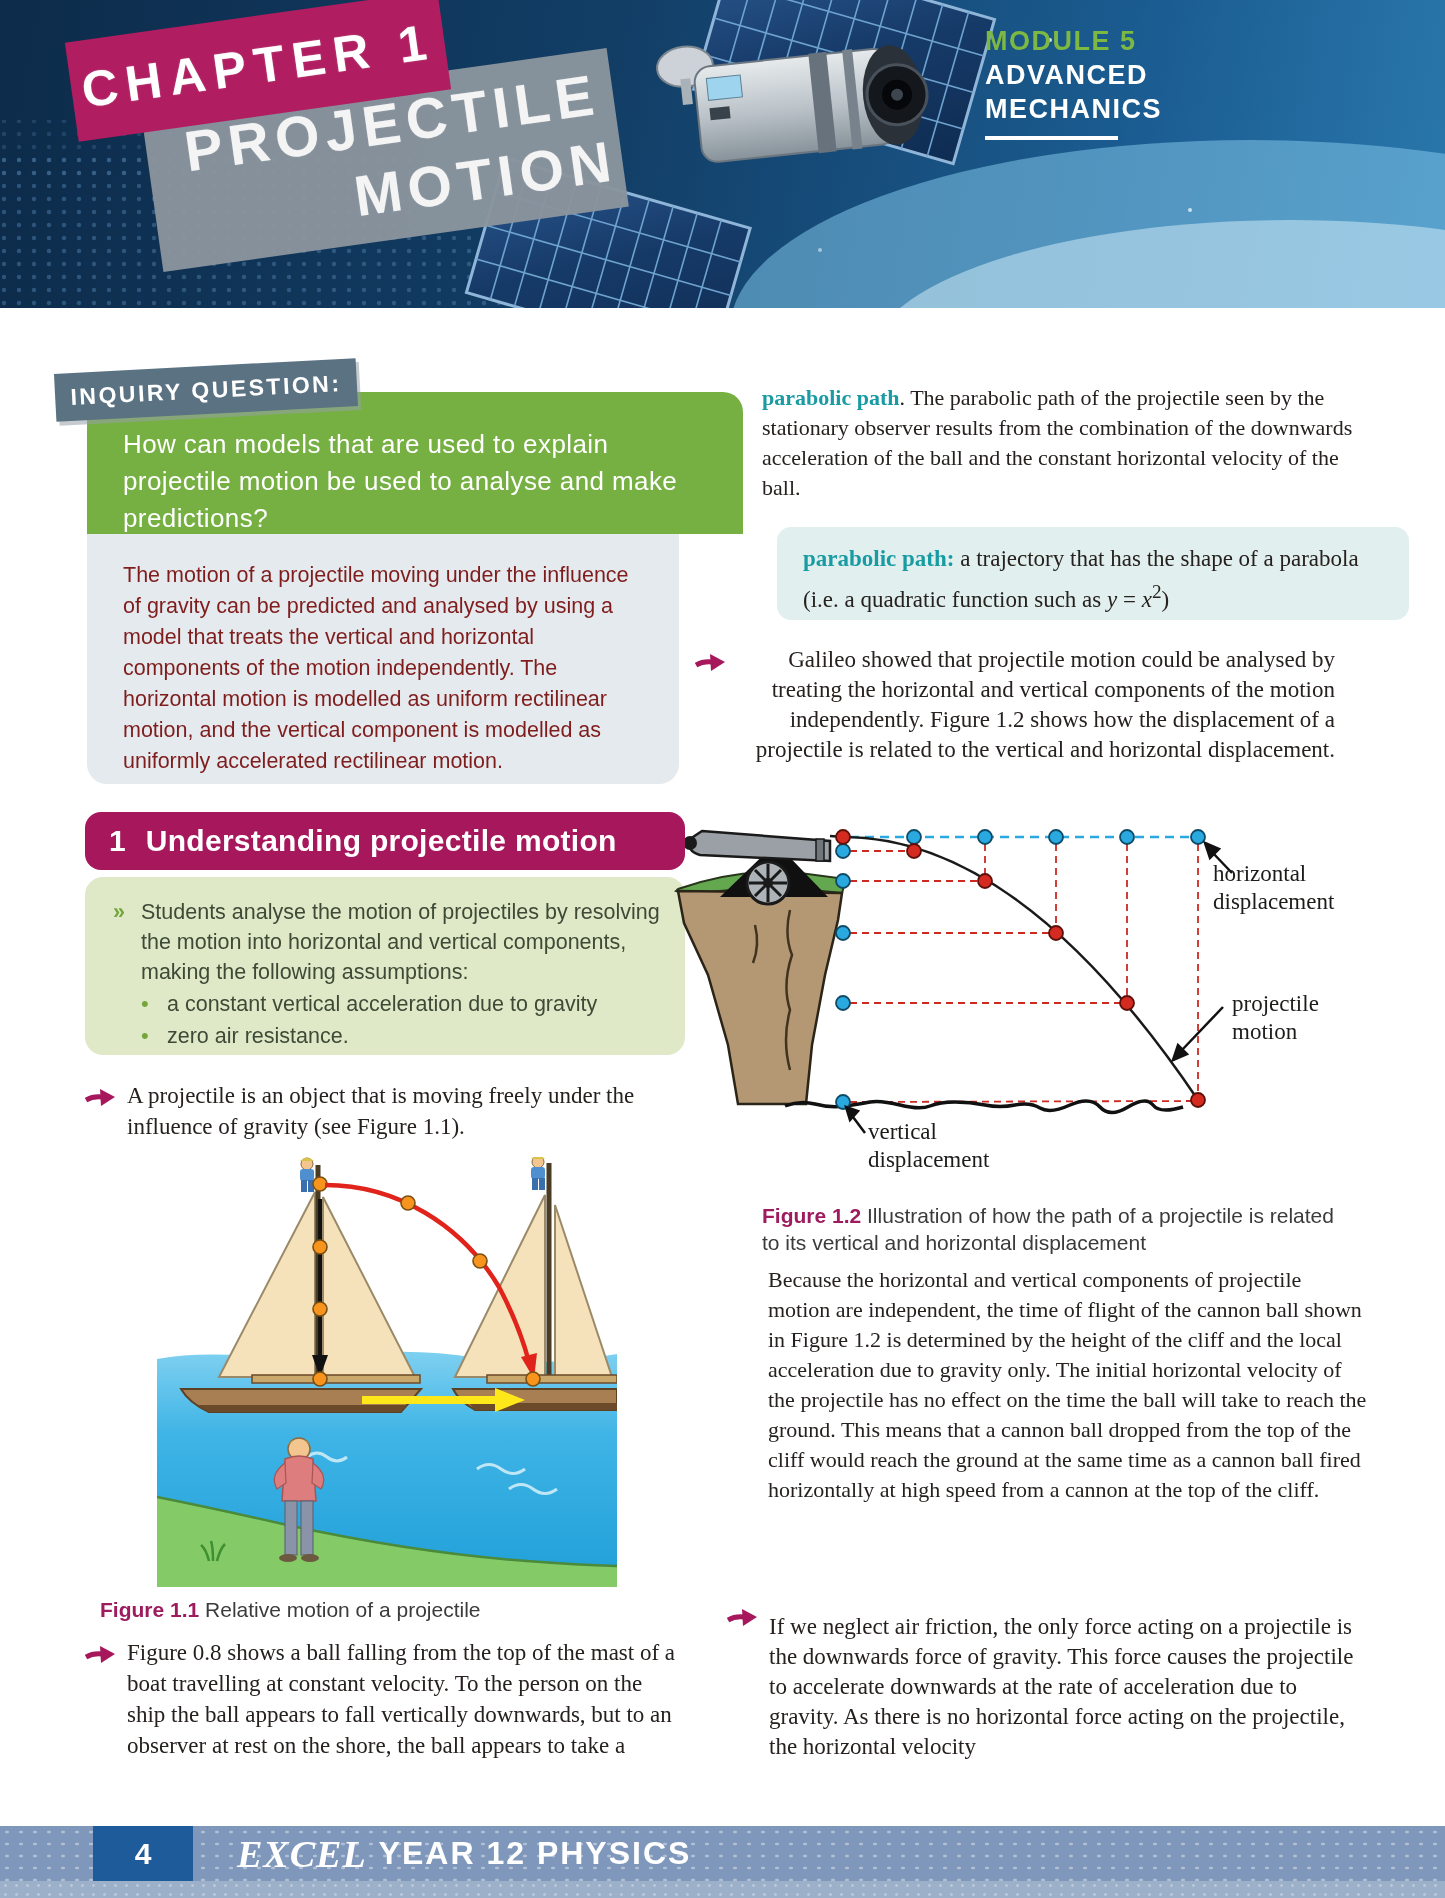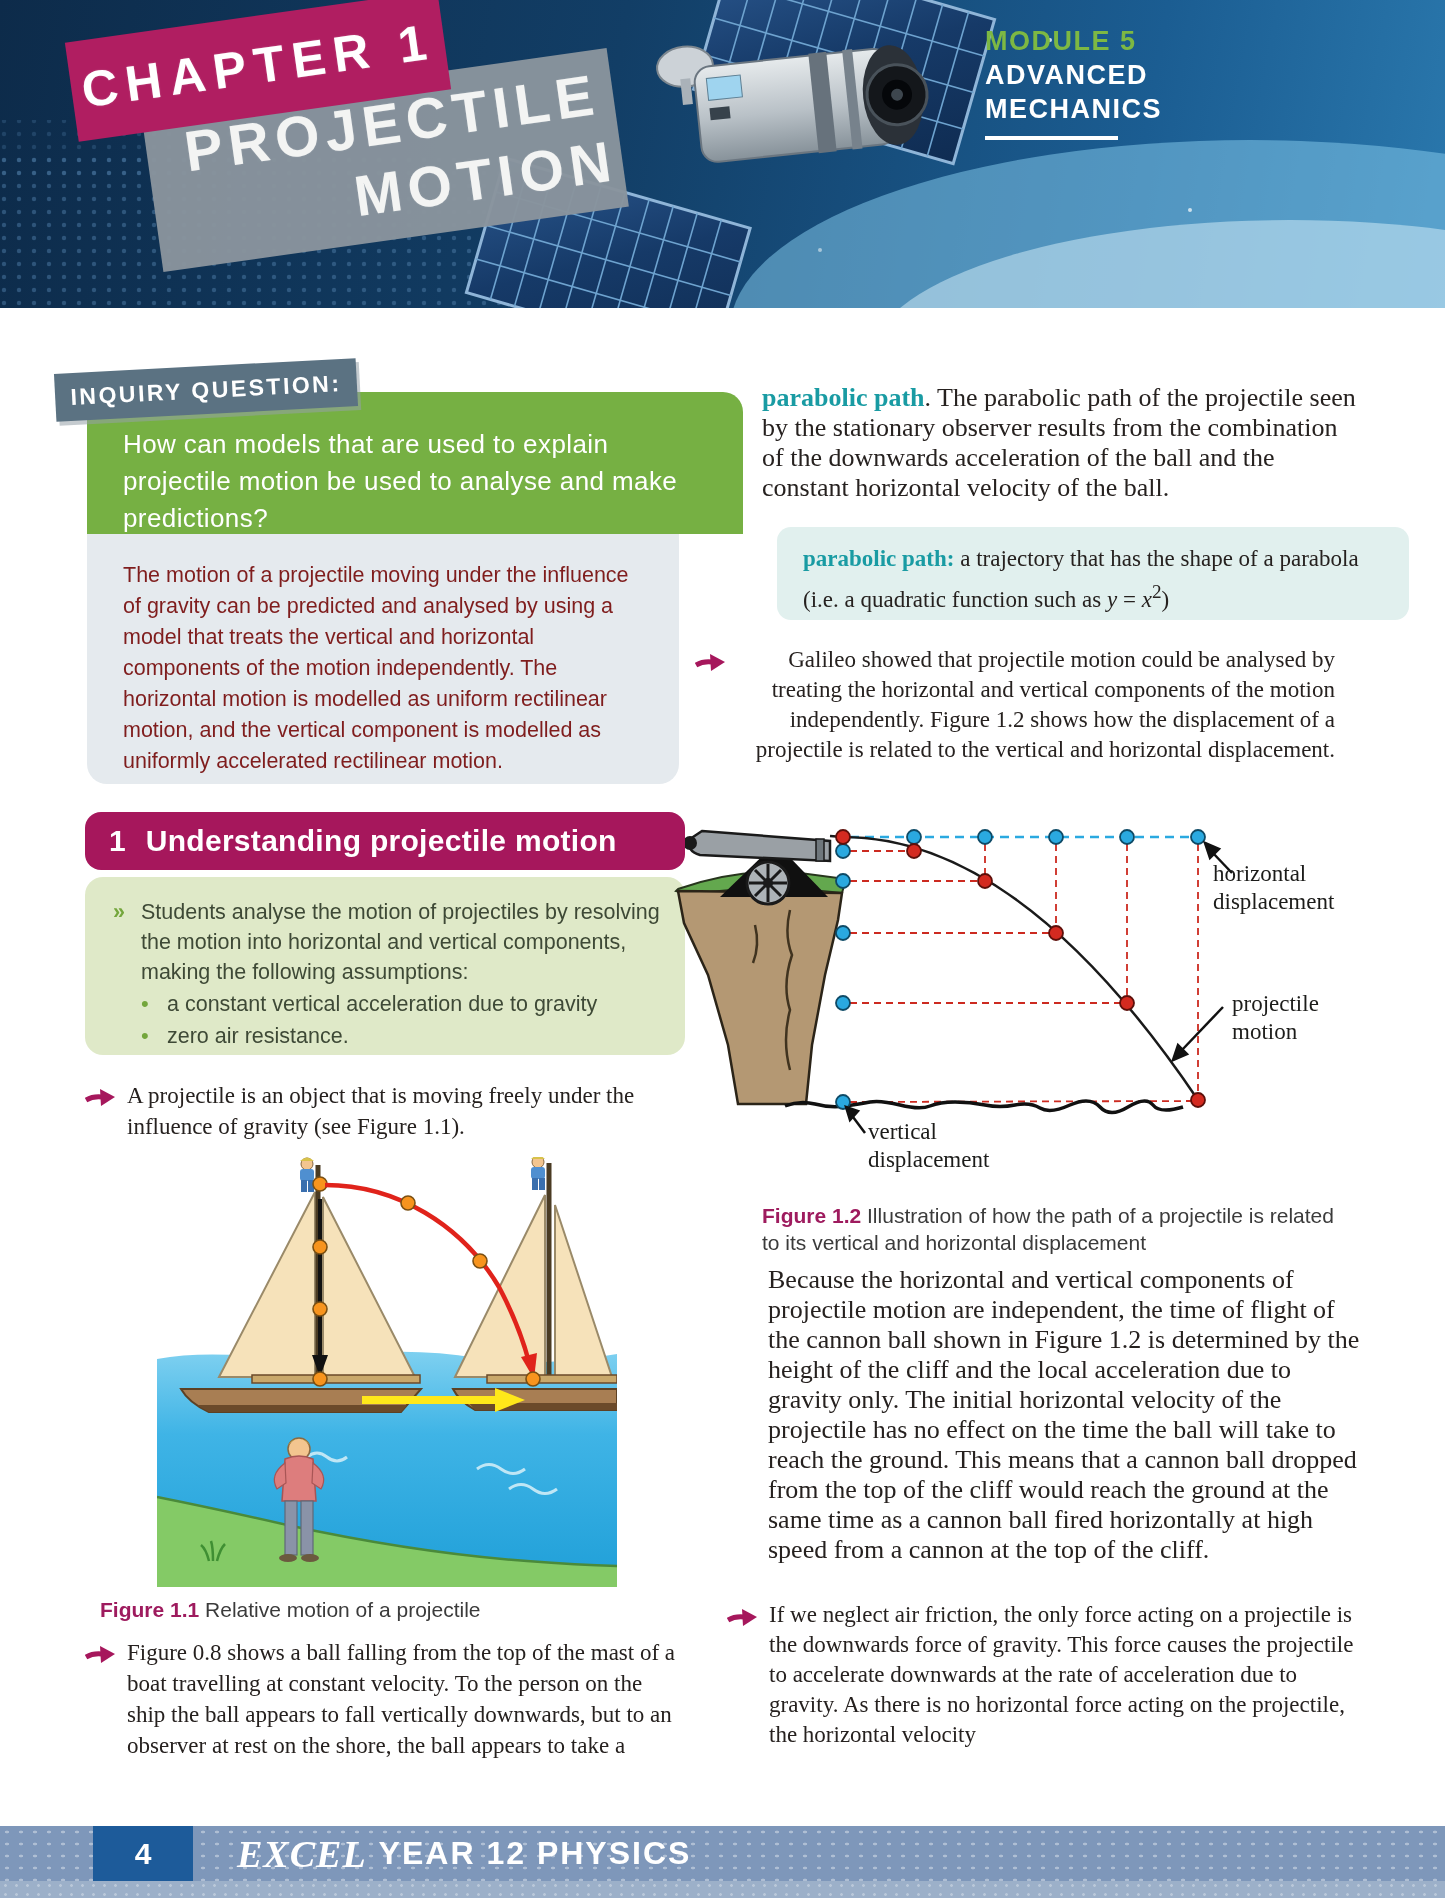--- a/index.html
+++ b/index.html
@@ -47,21 +47,21 @@
        box-sizing:border-box;padding:20px 20px 0 28px;color:#3e4936;font-size:21.5px;line-height:30px;}
   .syl-row{display:flex;}
   .syl-chevron{color:#74a63c;font-weight:700;width:28px;flex:none;}
   .syl-bullet-row{display:flex;margin-left:28px;margin-top:2px;}
   .syl-dot{color:#74a63c;width:26px;flex:none;font-size:22px;}
 
   
   .point{display:flex;}
   .point-icon{flex:none;margin-top:7px;margin-right:12px;}
   .point-text{font-family:"Liberation Serif",serif;font-size:23px;line-height:31px;color:#26211f;}
-  .rcol-p{font-family:"Liberation Serif",serif;font-size:26px;line-height:30px;color:#26211f;}
+  .rcol-p{font-family:"Liberation Serif",serif;font-size:22px;line-height:30px;color:#26211f;}
 
   .caption{font-size:21px;line-height:27px;color:#3b3b3b;}
   .caption .cap-label{color:#9e1b5e;font-weight:700;}
 
   .defn-box{left:730px;top:527px;width:632px;height:93px;background:#e1f0ee;border-radius:14px;
        box-sizing:border-box;padding:15px 24px 0 26px;
        font-family:"Liberation Serif",serif;font-size:23px;line-height:33px;color:#26211f;margin-left:47px;}
   .defn-term{color:#199ba3;font-weight:700;}
   .teal-bold{color:#199ba3;font-weight:700;}
   .ital{font-style:italic;}
@@ -432,21 +432,21 @@
 
   <div class="abs rcol-p" style="left:768px;top:1265px;width:600px;">Because the horizontal and vertical components of projectile motion are independent, the time of flight of the cannon ball shown in Figure 1.2 is determined by the height of the cliff and the local acceleration due to gravity only. The initial horizontal velocity of the projectile has no effect on the time the ball will take to reach the ground. This means that a cannon ball dropped from the top of the cliff would reach the ground at the same time as a cannon ball fired horizontally at high speed from a cannon at the top of the cliff.</div>
 
   <div class="abs point" style="left:727px;top:1600px;width:640px;">
     <span class="point-icon">
       <svg width="30" height="20" viewBox="0 0 30 20">
           <path d="M1,13 Q8,9 17,10" stroke="#a6175c" stroke-width="5" fill="none"></path>
           <polygon points="15,2 30,10 16,19" fill="#a6175c"></polygon>
         </svg>
     </span>
-    <span class="point-text" style="width:600px;line-height:30px;">If we neglect air friction, the only force acting on a projectile is the downwards force of gravity. This force causes the projectile to accelerate downwards at the rate of acceleration due to gravity. As there is no horizontal force acting on the projectile, the horizontal velocity</span>
+    <span class="point-text" style="width:600px;line-height:30px;margin-top:12px;">If we neglect air friction, the only force acting on a projectile is the downwards force of gravity. This force causes the projectile to accelerate downwards at the rate of acceleration due to gravity. As there is no horizontal force acting on the projectile, the horizontal velocity</span>
   </div>
 
   <div class="abs footer-bar"></div>
   <div class="abs footer-bar2"></div>
   <div class="abs page-num-box">
     <span>4</span>
   </div>
   <div class="abs book-title">
     <span class="book-italic">EXCEL</span>
     <span class="book-rest">YEAR 12 PHYSICS</span>

